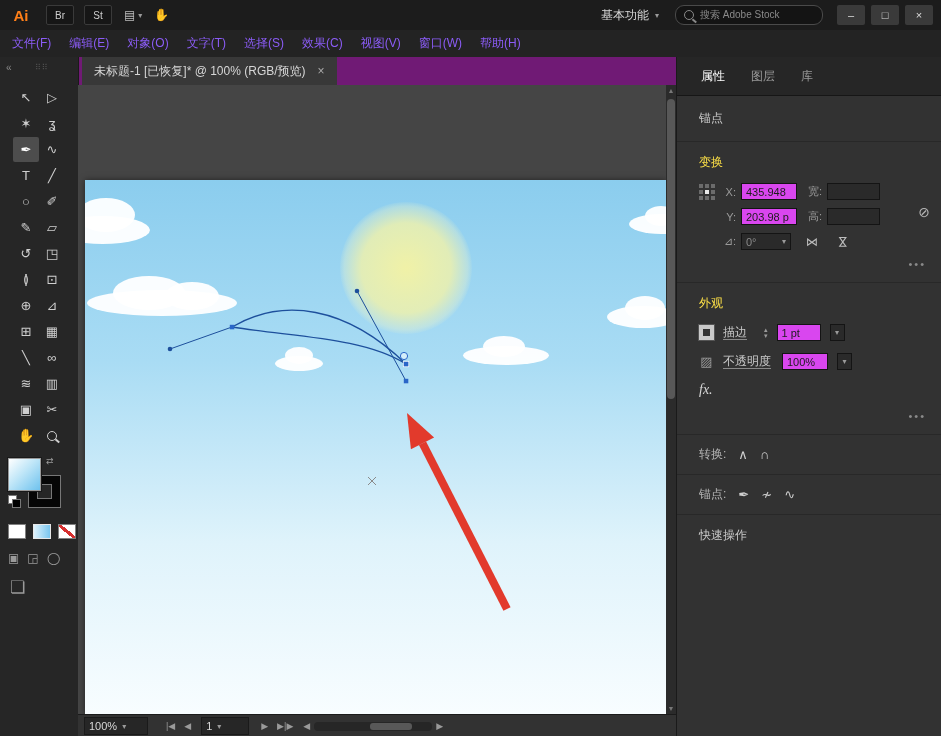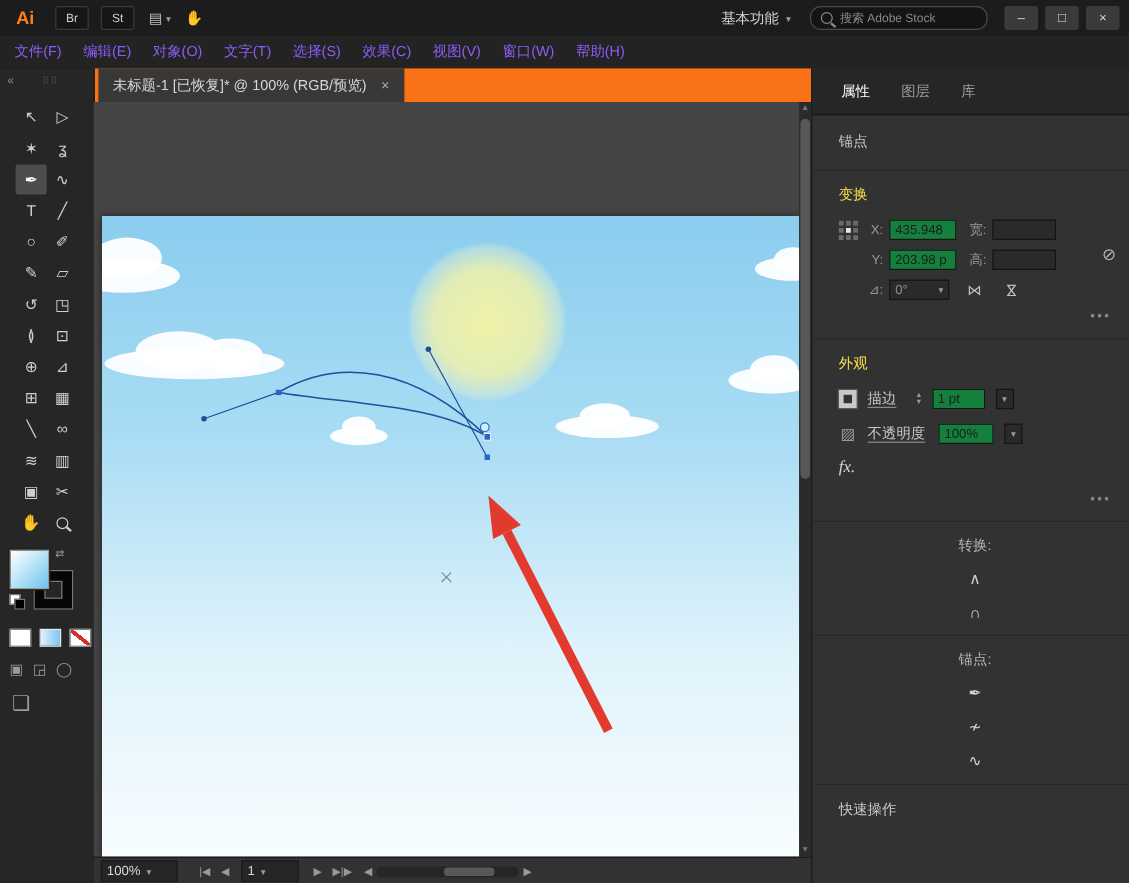--- a/index.html
+++ b/index.html
@@ -27,21 +27,21 @@
   .search .mag{border-color:#8a8a8a;}
   .search .mag::after{background:#8a8a8a;}
   .win-btns{display:flex;gap:6px;margin-right:8px;}
   .win-btn{width:28px;height:20px;background:#3a3a3a;color:#dcdcdc;font-size:11px;
     display:flex;align-items:center;justify-content:center;border-radius:2px;}
   
   .menubar{position:absolute;left:0;top:30px;width:941px;height:27px;background:#232323;
     border-bottom:1px solid #141414;display:flex;align-items:center;gap:18px;padding-left:12px;}
   .menu-item{color:#8b5cf6;font-size:12px;}
   
-  .tabstrip{position:absolute;left:78px;top:57px;width:598px;height:28px;background:#f97316;border-bottom:1px solid #141414;}
+  .tabstrip{position:absolute;left:78px;top:57px;width:598px;height:28px;background:#701a75;border-bottom:1px solid #141414;}
   .doc-tab{position:absolute;left:4px;top:0;height:28px;background:#383838;display:flex;align-items:center;
     gap:12px;padding:0 12px;color:#d6d6d6;font-size:12px;}
   .doc-tab .tab-close{color:#aaa;font-size:12px;}
   
   .left-rail{position:absolute;left:0;top:57px;width:78px;height:679px;background:#262626;border-right:1px solid #1a1a1a;}
   .rail-header{height:20px;display:flex;align-items:center;padding:0 6px;color:#8a8a8a;font-size:10px;}
   .rail-grip{flex:1;text-align:center;color:#4f4f4f;font-size:8px;letter-spacing:1px;}
   .tools{display:grid;grid-template-columns:26px 26px;justify-content:center;row-gap:1px;margin-top:8px;}
   .tool{width:26px;height:25px;display:flex;align-items:center;justify-content:center;color:#cfcfcf;font-size:13px;}
   .tool.selected{background:#4d4d4d;border-radius:2px;color:#fff;}
@@ -99,42 +99,42 @@
   .panel-tab{padding-bottom:10px;color:#9a9a9a;}
   .panel-tab.active{color:#ffffff;}
   .p-section{border-bottom:1px solid #282828;padding:12px 16px 12px 22px;position:relative;}
   .sec-title{color:#fde047;margin-bottom:12px;}
   .trow{display:flex;align-items:center;gap:5px;margin-bottom:8px;}
   .rp-spot{width:16px;flex:none;}
   .tlabel{width:16px;text-align:right;color:#9a9a9a;font-size:11px;flex:none;}
   .tlabel.cjk{width:20px;}
   .fld{height:17px;border:1px solid #141414;font-size:11px;padding:0 4px;box-sizing:border-box;
     font-family:"Liberation Sans","DejaVu Sans",sans-serif;}
-  .fld.light{width:56px;background:#15803d;color:#1c1c1c;}
+  .fld.light{width:56px;background:#d946ef;color:#1c1c1c;}
   .fld.dark{width:50px;background:#2a2a2a;color:#7a7a7a;padding-left:47px;}
   .combo-dark{width:50px;height:17px;background:#2a2a2a;border:1px solid #141414;display:flex;align-items:center;
     justify-content:space-between;padding:0 4px;color:#8a8a8a;font-size:11px;box-sizing:border-box;}
   .refpoint{display:grid;grid-template-columns:repeat(3,4px);gap:2px;width:16px;flex:none;}
   .refpoint i{width:4px;height:4px;background:#6b6b6b;display:block;}
   .refpoint i.on{background:#e8e8e8;}
   .link-icon{position:absolute;right:12px;top:62px;color:#b5b5b5;font-size:14px;}
   .flip{color:#bdbdbd;font-size:12px;margin-left:10px;}
   .flip.v{display:inline-block;transform:rotate(90deg);margin-left:14px;}
   .more{text-align:right;color:#8a8a8a;letter-spacing:2px;font-size:11px;margin-top:2px;}
   .arow{display:flex;align-items:center;gap:9px;margin-bottom:12px;}
   .fill-swatch{width:15px;height:15px;border:1px solid #888;flex:none;
     background:linear-gradient(135deg,#d7f0fc 0%,#7fc8f0 100%);}
   .stroke-swatch{width:15px;height:15px;box-sizing:border-box;border:4px solid #c9c9c9;outline:1px solid #555;flex:none;background:transparent;}
   .op-icon{color:#9a9a9a;font-size:13px;width:15px;text-align:center;flex:none;}
   .ulabel{text-decoration:underline;text-decoration-color:#8a8a8a;text-underline-offset:3px;color:#c9c9c9;}
   .stepper{display:flex;flex-direction:column;line-height:6px;color:#9a9a9a;font-size:7px;margin-left:8px;}
   .caret-box{width:15px;height:17px;background:#2a2a2a;border:1px solid #141414;display:flex;align-items:center;
     justify-content:center;color:#9a9a9a;font-size:8px;box-sizing:border-box;}
   .fx{font-family:"Liberation Serif","DejaVu Serif",serif;font-style:italic;color:#d8d8d8;font-size:14px;}
-  .small-row{display:flex;align-items:center;gap:12px;padding-top:11px;padding-bottom:11px;flex-direction:column;}
+  .small-row{display:flex;align-items:center;gap:12px;padding-top:11px;padding-bottom:11px;}
   .small-row .lbl{color:#b5b5b5;}
   .sm-ic{color:#cfcfcf;font-size:13px;}
   .quick{padding-bottom:120px;border-bottom:none;}
 </style>
 </head>
 <body>
 
 <div class="titlebar">
   <div class="app-logo">Ai</div>
   <div class="tb-btn">Br</div>

